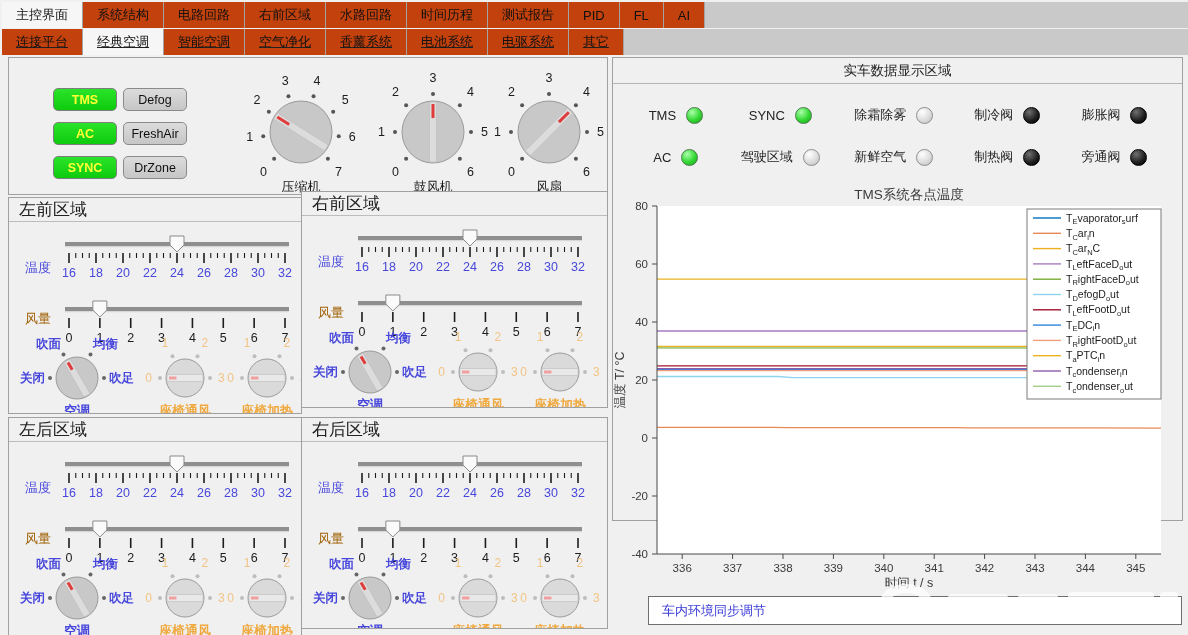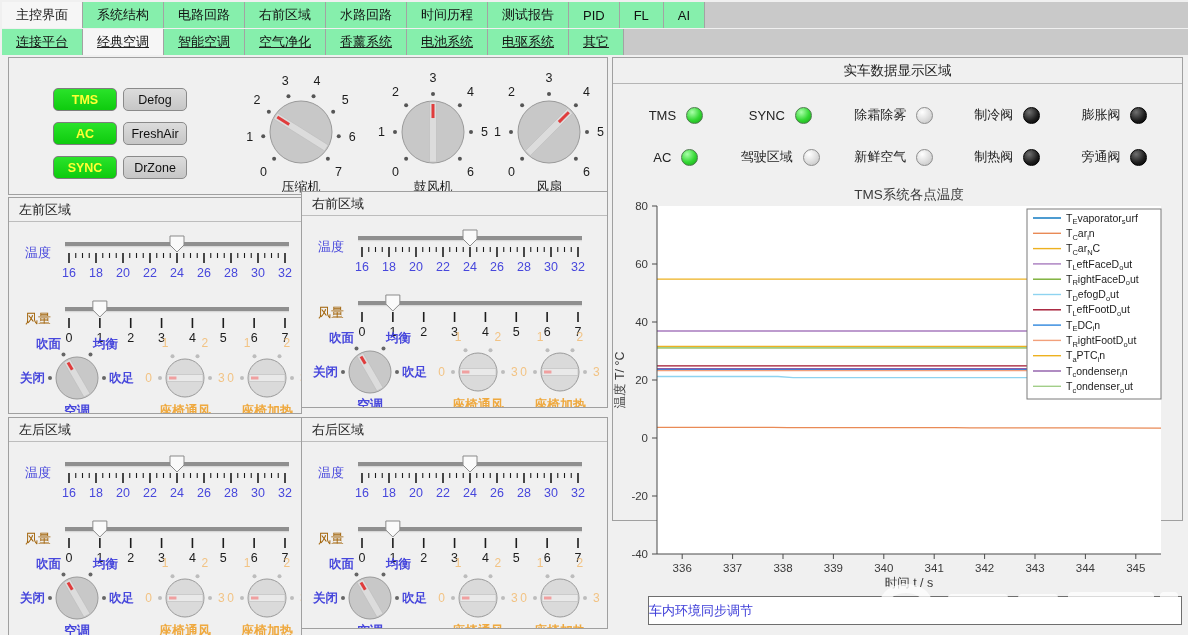--- a/index.html
+++ b/index.html
@@ -5,32 +5,32 @@
   html,body{margin:0;padding:0;background:#e8e8e8;}
   *{box-sizing:border-box;}
   #app{position:relative;width:1188px;height:635px;background:#f0f0f0;overflow:hidden;
        font-family:"Liberation Sans",sans-serif;color:#222;}
   svg text{font-family:"Liberation Sans",sans-serif;}
 
   
   .tabrow{position:absolute;left:2px;right:0;height:26px;background:#c9c9c9;display:flex;align-items:stretch;}
   #tabrow1{top:2px;} #tabrow2{top:29px;text-decoration:underline;}
   .tab{display:flex;align-items:center;padding:0 14px;font-size:13px;color:#111;
-       border-right:1px solid #a3a3a3;cursor:default;background:#86efac;}
+       border-right:1px solid #a3a3a3;cursor:default;background:#c2410c;}
   .tab.active{background:#f6f6f6;}
 
   
   .panel{position:absolute;background:#f0f0f0;border:1px solid #a0a0a0;}
   #ctrlpanel{left:8px;top:57px;width:600px;height:138px;}
   #datapanel{left:612px;top:57px;width:571px;height:464px;}
   .zone-panel{position:absolute;background:#f0f0f0;border:1px solid #a0a0a0;overflow:hidden;}
-  .zone-head{height:24px;line-height:24px;padding-left:10px;font-size:13px;color:#222;
+  .zone-head{height:24px;line-height:24px;padding-left:10px;font-size:17px;color:#222;
              border-bottom:1px solid #bdbdbd;font-family:Liberation Serif, serif;}
   .zlabel{position:absolute;font-size:13px;}
-  .blue{color:#4747dc;} .dark{color:#a16207;}
+  .blue{color:#4747dc;margin-top:15px;} .dark{color:#a16207;}
 
   
   .hbtn{position:absolute;width:64px;height:23px;border-radius:5px;font-size:12.5px;
         display:flex;align-items:center;justify-content:center;cursor:default;}
   .btn-on{background:linear-gradient(#2ae32a,#0ecb0e);border:1px solid #7d7d7d;color:#ffff33;font-weight:bold;}
   .btn-gray{background:linear-gradient(#dcdcdc,#c6c6c6);border:1px solid #8a8a8a;color:#111;}
 
   .widget{position:absolute;}
 
   
@@ -42,21 +42,21 @@
   .ind-label{font-size:13px;color:#222;margin-right:10px;}
   .led{width:17px;height:17px;border-radius:50%;flex:0 0 auto;}
   .led.green{background:radial-gradient(circle at 35% 28%,#aaffaa 0%,#33d833 55%,#17a017 100%);border:1px solid #4c7a4c;}
   .led.gray{background:radial-gradient(circle at 35% 28%,#ffffff 0%,#dddddd 55%,#bdbdbd 100%);border:1px solid #8d8d8d;}
   .led.black{background:radial-gradient(circle at 35% 28%,#707070 0%,#1c1c1c 60%,#000000 100%);border:1px solid #000;}
 
   #chartwrap{position:absolute;left:0;top:126px;width:571px;height:407px;}
 
   
   #statusbar{position:absolute;left:648px;top:596px;width:534px;height:29px;background:#ffffff;
-             border:1px solid #6e6e6e;display:flex;align-items:center;padding-left:0;}
+             border:1px solid #6e6e6e;display:flex;align-items:center;padding-left:13px;}
   #statusbar span{font-size:13px;color:#3c3cd8;}
 
   
   #watermark{position:absolute;left:852px;top:578px;width:332px;height:54px;opacity:.75;pointer-events:none;}
   #watermark div{position:absolute;background:#fff;}
   #wm-ring{left:28px;top:6px;width:52px;height:38px;background:transparent !important;
            border:9px solid #fff;border-radius:50%;}
   .wm-bar{border-radius:4px;}
 </style>
 </head>

